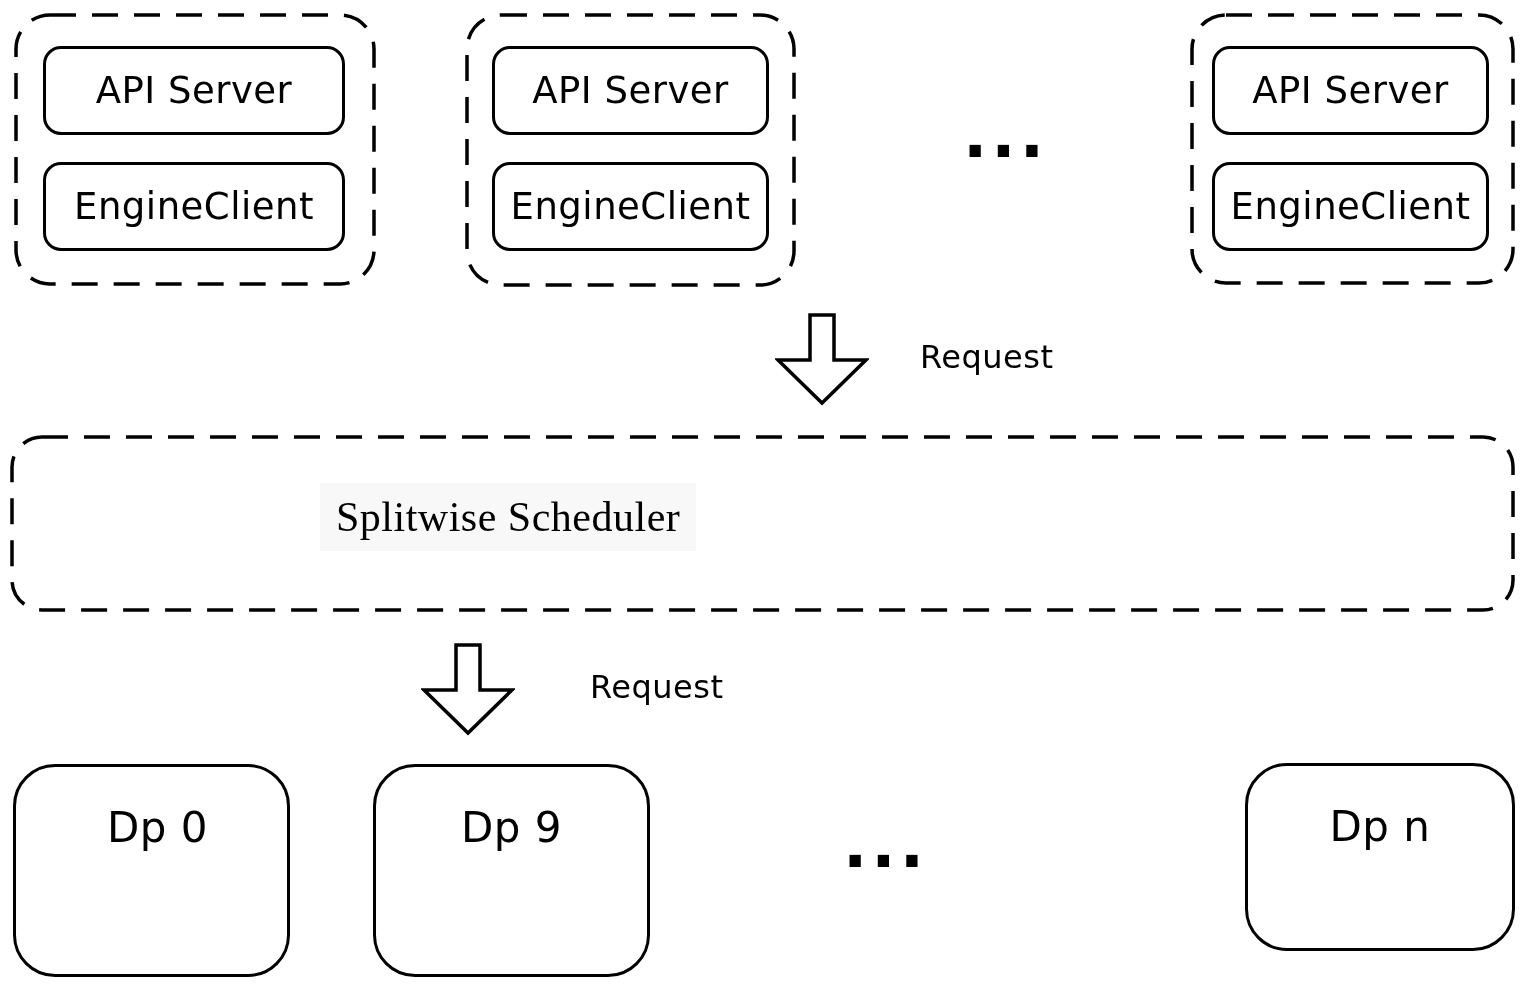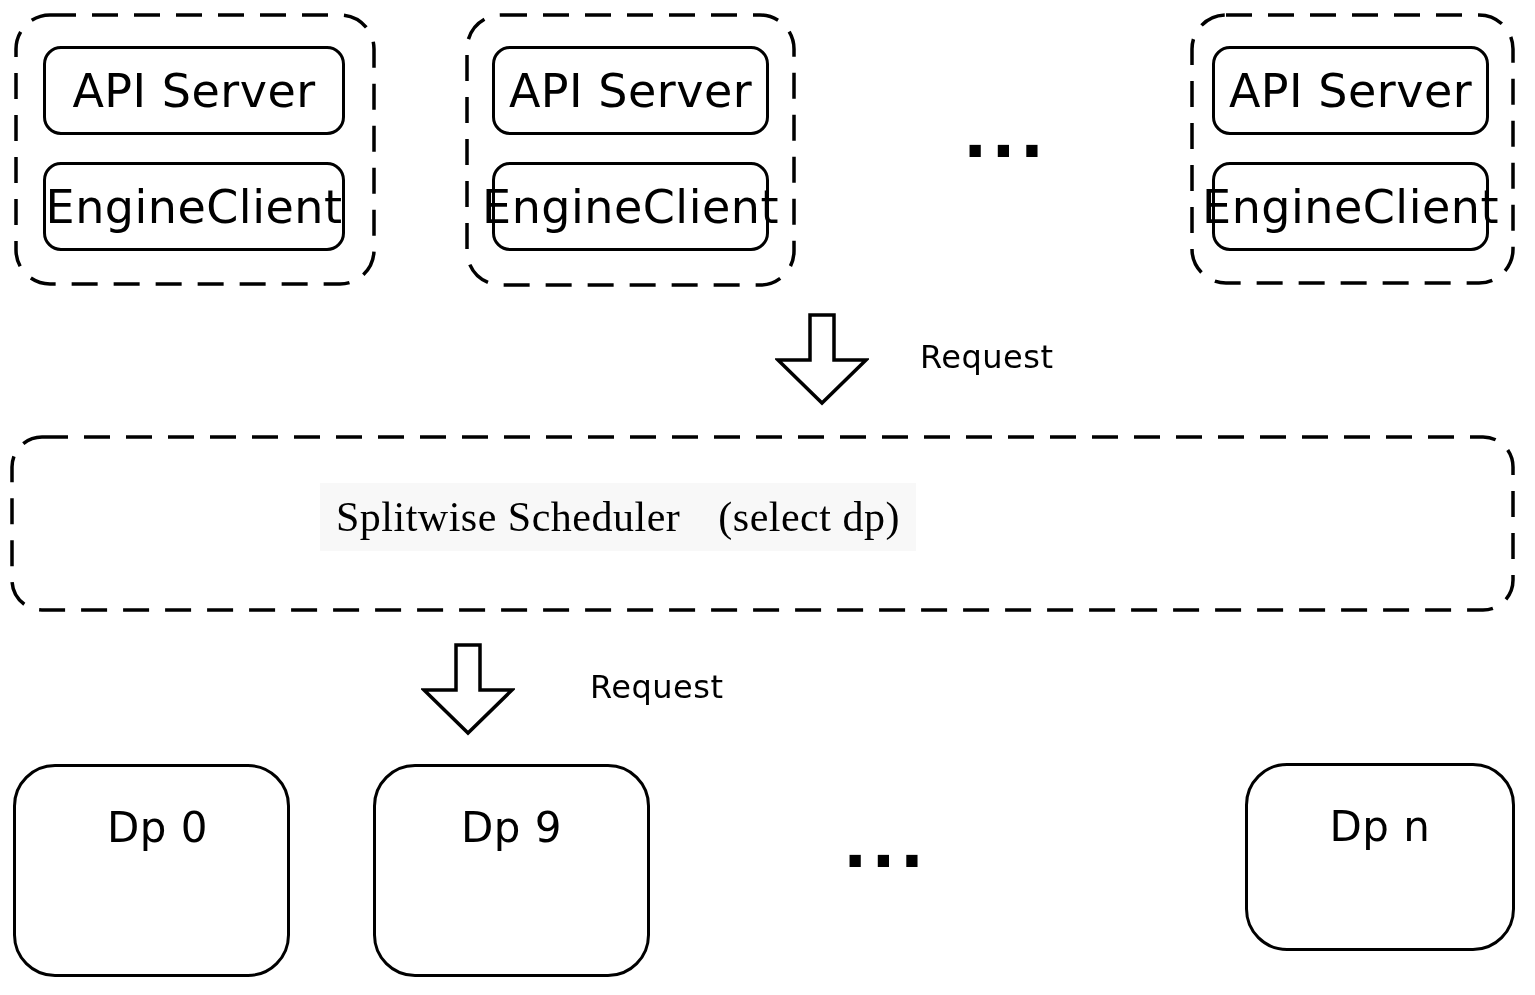--- a/index.html
+++ b/index.html
@@ -28,21 +28,21 @@
 
   
   .node-box {
     position: absolute;
     border: 3.5px solid #000000;
     border-radius: 18px;
     background: #ffffff;
     display: flex;
     align-items: center;
     justify-content: center;
-    font-size: 46px;
+    font-size: 37px;
     letter-spacing: 0.5px;
     box-sizing: border-box;
     white-space: nowrap;
   }
 
   
   .dp-box {
     position: absolute;
     border: 3.5px solid #000000;
     border-radius: 42px;
@@ -143,21 +143,20 @@
   <polygon class="arrow-shape" points="35,2 59,2 59,47 91,47 47,90 3,47 35,47"></polygon>
 </svg>
 <div class="request-label" style="left:920px; top:338px;">Request</div>
 
 <div class="abs" style="left:10px; top:435px; width:1505px; height:177px;">
   <svg class="dash-svg" width="1505" height="177">
     <rect class="dash-rect" x="2" y="2" width="1501" height="173" rx="30"></rect>
   </svg>
   <div class="sched-text" style="left:310px; top:48px;">
     <span>Splitwise Scheduler</span>
-    <span>(select dp)</span>
   </div>
 </div>
 
 <svg class="arrow-svg" style="left:421px; top:643px;" width="94" height="93" viewBox="0 0 94 93">
   <polygon class="arrow-shape" points="35,2 59,2 59,47 91,47 47,90 3,47 35,47"></polygon>
 </svg>
 <div class="request-label" style="left:590px; top:668px;">Request</div>
 
 <div class="dp-box" style="left:13px; top:764px; width:277px; height:213px;padding-left:12px;">
   <span class="dp-label">Dp 0</span>

